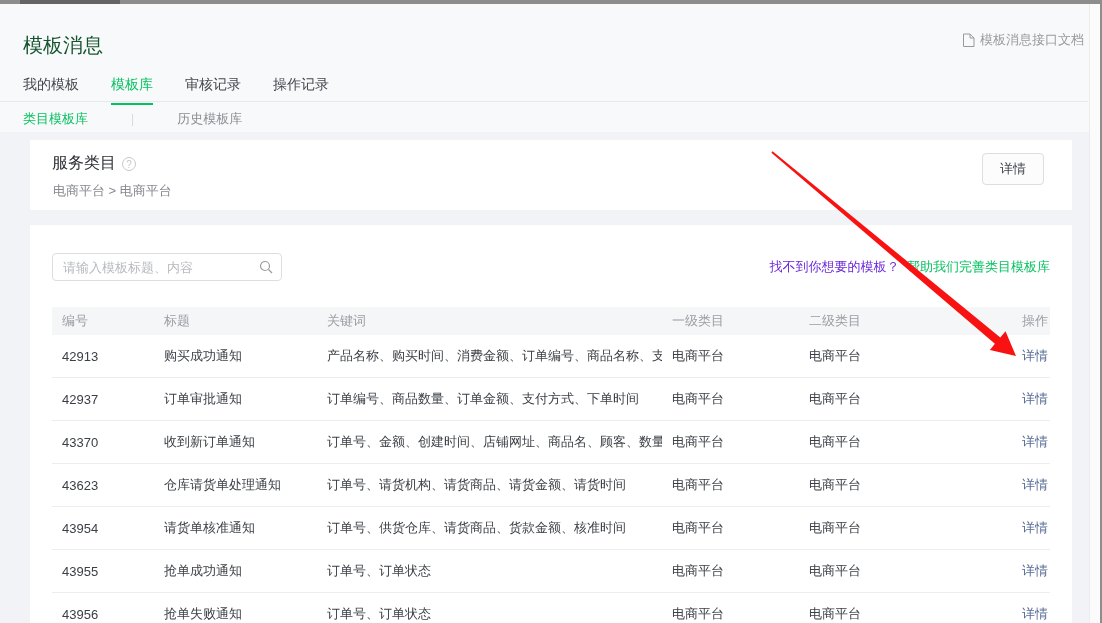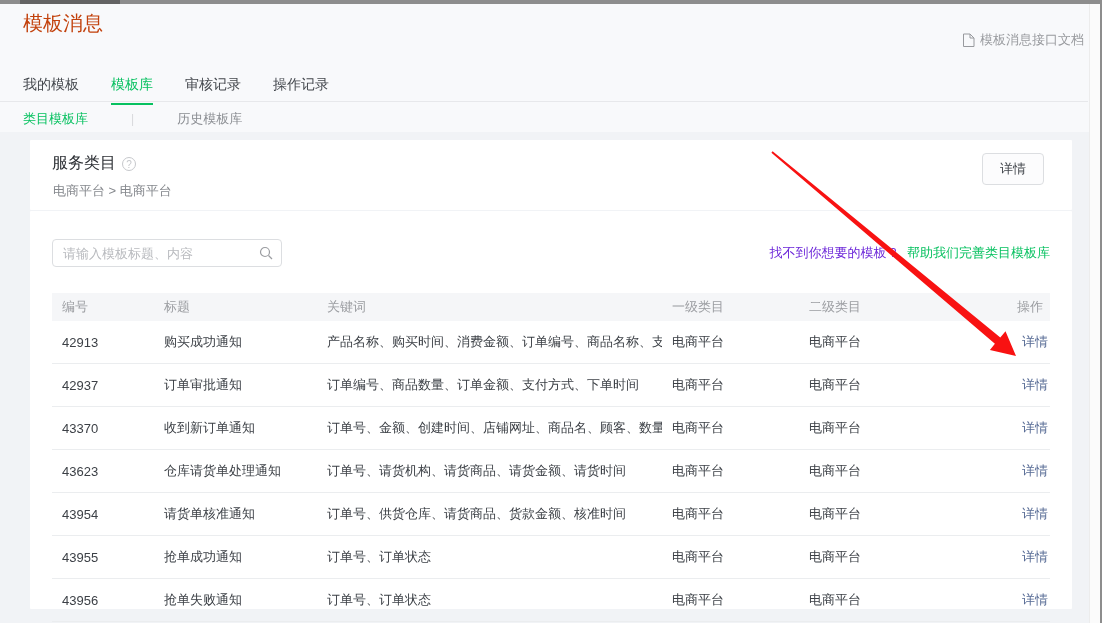--- a/index.html
+++ b/index.html
@@ -4,55 +4,55 @@
 <style>
   html,body{margin:0;padding:0;}
   body{font-family:"Liberation Sans","DejaVu Sans",sans-serif;}
   .page{position:relative;width:1102px;height:623px;background:#f1f3f6;overflow:hidden;}
   .top-edge{position:absolute;top:0;left:0;width:1102px;height:4px;background:#8d8d8d;z-index:20;}
   .top-edge-seg{position:absolute;top:0;left:20px;width:100px;height:4px;background:#646464;}
   .right-edge{position:absolute;top:0;right:0;width:2px;height:623px;background:#8d8d8d;z-index:21;}
   .scrollbar{position:absolute;top:4px;right:2px;width:10px;height:619px;background:#fbfbfb;border-left:1px solid #ececec;z-index:19;}
 
   .header-band{position:absolute;top:4px;left:0;width:1100px;height:128px;background:#f8f9fb;}
-  .page-title{position:absolute;left:23px;top:6px;font-size:20px;font-weight:500;color:#c2410c;margin:0;}
+  .page-title{position:absolute;left:23px;top:28px;font-size:20px;font-weight:500;color:#14532d;margin:0;}
   .doc-link{position:absolute;right:16px;top:27px;font-size:13px;color:#989a9e;display:flex;align-items:center;gap:5px;cursor:pointer;}
   .doc-link svg{display:block;}
 
   .tabs{position:absolute;left:23px;top:72px;display:flex;gap:32px;font-size:14px;color:#43474d;}
   .tab{padding-bottom:9px;cursor:pointer;}
   .tab.active{color:#07c160;border-bottom:2px solid #07c160;}
   .tabs-line{position:absolute;top:97px;left:0;width:1088px;height:1px;background:#e7e8eb;}
   .subtabs{position:absolute;left:23px;top:106px;font-size:13px;display:flex;align-items:center;gap:31px;}
   .subtab{cursor:pointer;color:#8a8d92;}
   .subtab.active{color:#07c160;}
   .subtab-divider{color:#dcddE0;margin:0 12px;font-size:12px;color:#d8d9dc;}
 
   .card{position:absolute;left:30px;width:1042px;background:#ffffff;border-radius:1px;text-decoration:underline;}
   .card-category{top:140px;height:70px;}
   .cat-title-row{position:absolute;left:22px;top:13px;display:flex;align-items:center;gap:6px;}
   .cat-title{font-size:16px;color:#2b2e33;}
   .help-icon{width:14px;height:14px;border:1px solid #c6c8cc;border-radius:50%;color:#c6c8cc;font-size:10px;line-height:14px;text-align:center;box-sizing:border-box;display:inline-block;}
   .breadcrumb{position:absolute;left:23px;top:42px;font-size:13px;color:#85888d;}
   .detail-btn{position:absolute;right:28px;top:13px;height:32px;padding:0 17px;background:#fcfcfd;border:1px solid #dcdee1;border-radius:4px;font-size:13px;color:#43474d;cursor:pointer;font-family:inherit;}
 
-  .card-table{top:211px;height:398px;}
+  .card-table{top:225px;height:398px;}
   .search-box{position:absolute;left:22px;top:28px;width:230px;height:28px;}
   .search-input{width:230px;height:28px;box-sizing:border-box;border:1px solid #dcdee1;border-radius:4px;padding:0 30px 0 10px;font-size:13px;color:#43474d;background:#fff;font-family:inherit;outline:none;}
   .search-input::placeholder{color:#b8babe;}
   .search-icon{position:absolute;right:9px;top:7px;}
   .help-row{position:absolute;right:22px;top:33px;font-size:13px;}
   .help-text{color:#6d28d9;}
   .help-link{color:#07c160;cursor:pointer;margin-left:4px;}
 
   .tpl-table{position:absolute;left:22px;top:82px;width:998px;border-collapse:collapse;table-layout:fixed;font-size:13px;}
   .tpl-table col.c1{width:102px;} .tpl-table col.c2{width:163px;} .tpl-table col.c3{width:345px;}
   .tpl-table col.c4{width:137px;} .tpl-table col.c5{width:218px;} .tpl-table col.c6{width:33px;}
   .tpl-table thead th{background:#f5f6f8;height:28px;font-weight:400;color:#9b9da1;text-align:left;padding:0 0 0 10px;white-space:nowrap;}
-  .tpl-table thead th:last-child{text-align:left;padding:0 2px 0 0;}
+  .tpl-table thead th:last-child{text-align:right;padding:0 2px 0 0;}
   .tpl-table tbody td{height:42px;border-bottom:1px solid #ebedef;color:#3c4046;padding:0 10px 0 10px;white-space:nowrap;overflow:hidden;}
   .tpl-table tbody td:last-child{text-align:right;padding:0 2px 0 0;}
   .row-action{color:#576b95;cursor:pointer;}
 
   .arrow-overlay{position:absolute;left:0;top:0;z-index:15;pointer-events:none;}
 </style>
 </head>
 <body>
 
 <div class="page">

